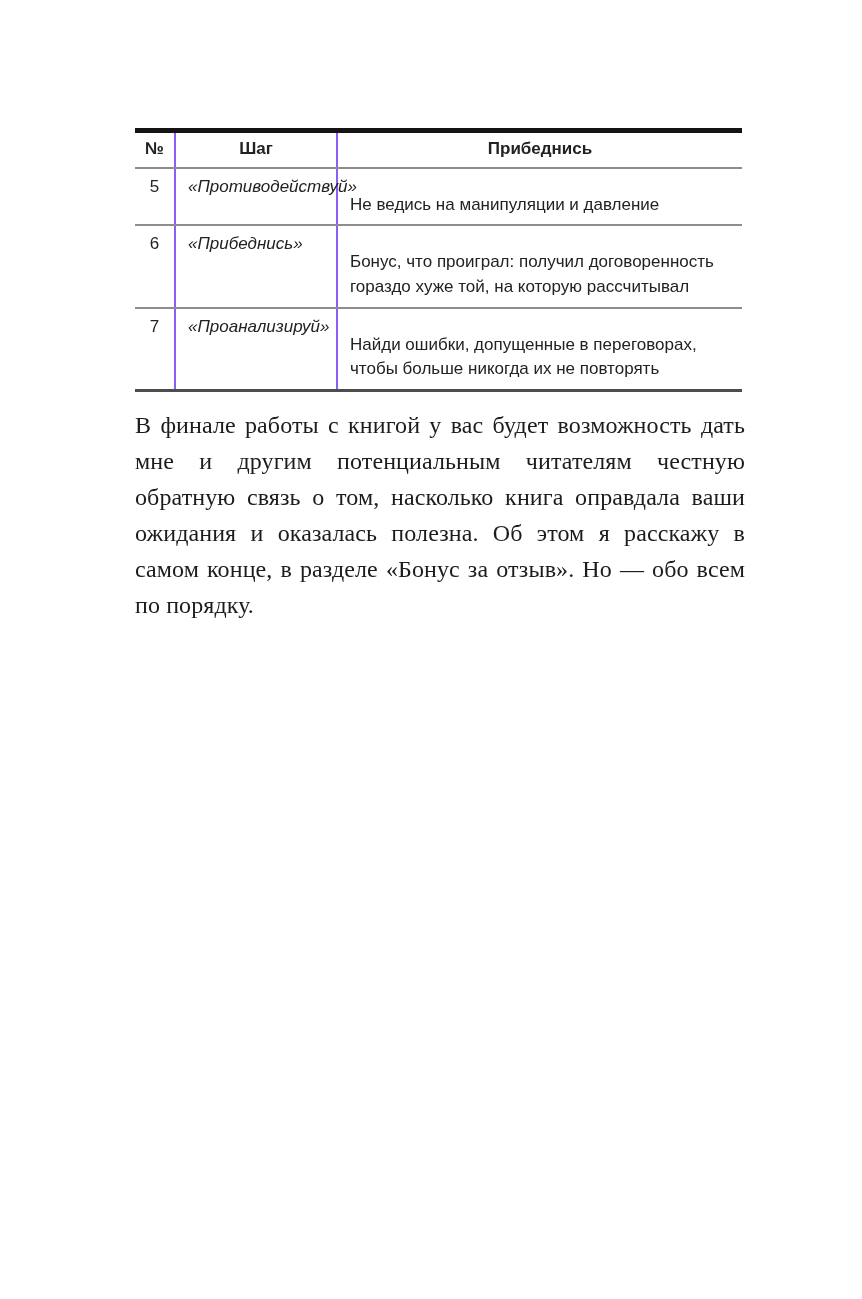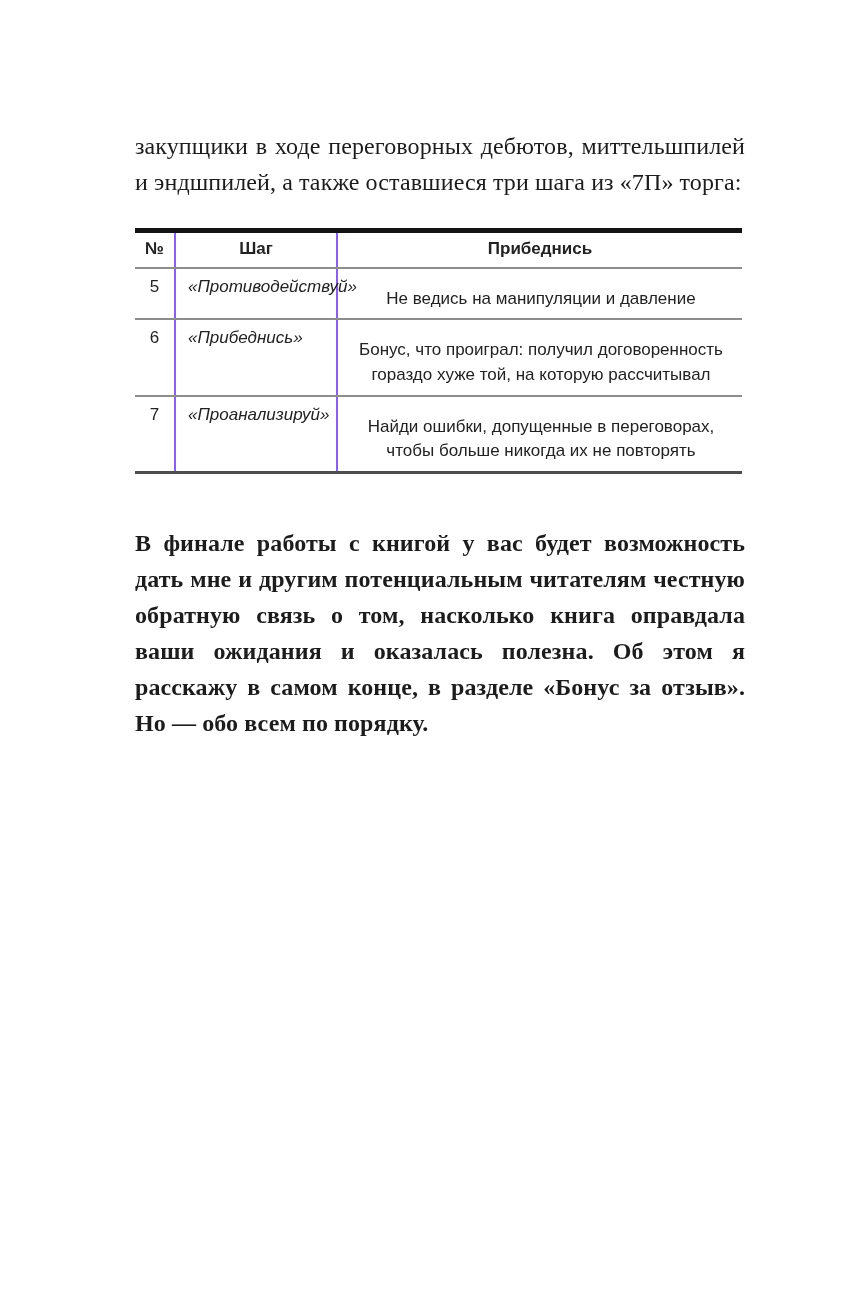--- a/index.html
+++ b/index.html
@@ -32,22 +32,21 @@
     color: #1c1c1c;
     text-align: justify;
     letter-spacing: 0.1px;
   }
 
   .para.top {
     margin-bottom: 28px;
   }
 
   .para.bottom {
-    margin-top: 51px;
-    font-weight: bold;
+    margin-top: 15px;
   }
 
   table.steps {
     width: 607px;
     border-collapse: collapse;
     border-top: 5px solid #141414;
     border-bottom: 3px solid #4d4d4d;
     font-family: "Liberation Sans", sans-serif;
     font-size: 17px;
     line-height: 1.45;
@@ -80,30 +79,28 @@
     text-align: center;
     padding: 6px 2px 7px 2px;
   }
 
   td.cell-step {
     font-style: italic;
     padding: 6px 6px 7px 12px;
   }
 
   td.cell-content {
-    padding: 18px 10px 7px 12px;
-    text-align: center;
+    padding: 24px 10px 7px 12px;
   }
 </style>
 </head>
 <body>
 
 <div class="page">
 
-  <p class="para top">закупщики в ходе переговорных дебютов, миттельшпилей и эндшпилей, а также оставшиеся три шага из «7П» торга:</p>
 
   <table class="steps">
     <colgroup>
       <col class="col-num">
       <col class="col-step">
       <col class="col-content">
     </colgroup>
     <thead>
       <tr>
         <th>№</th>

